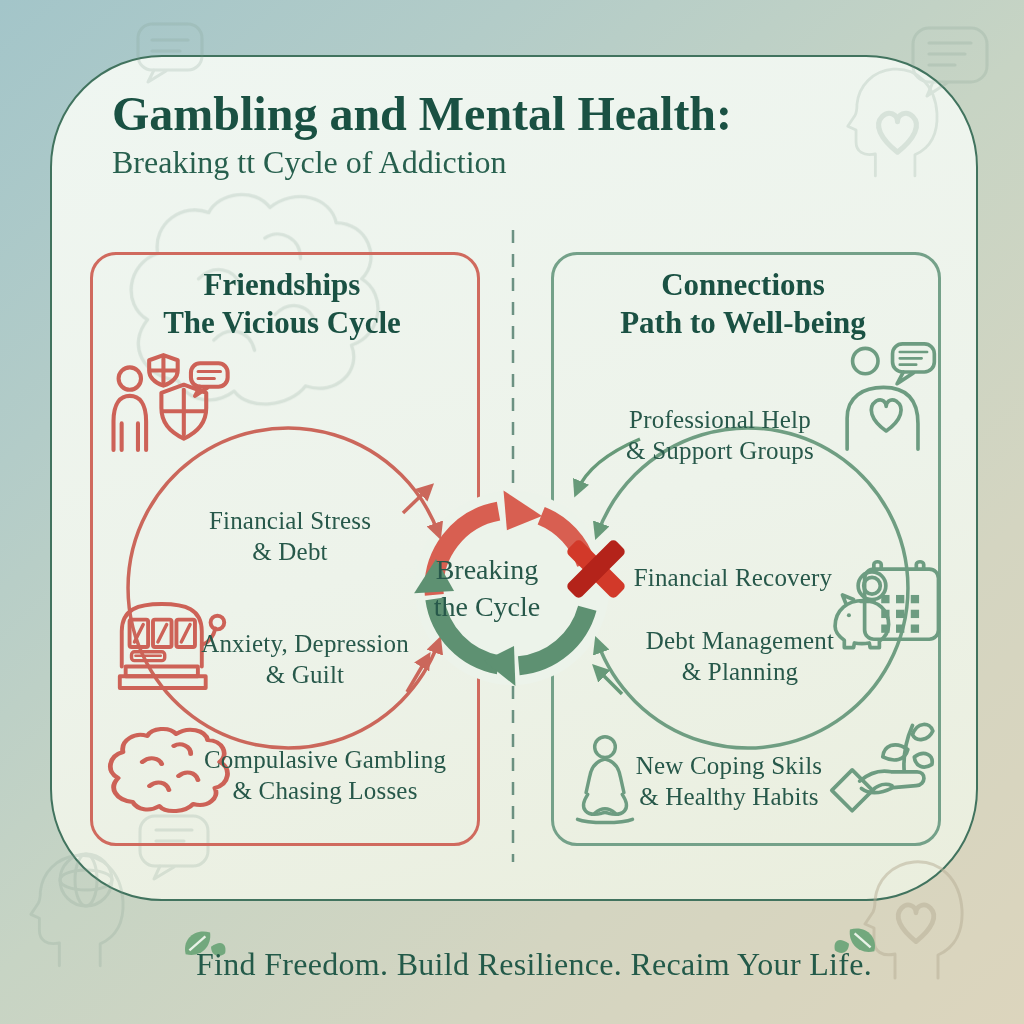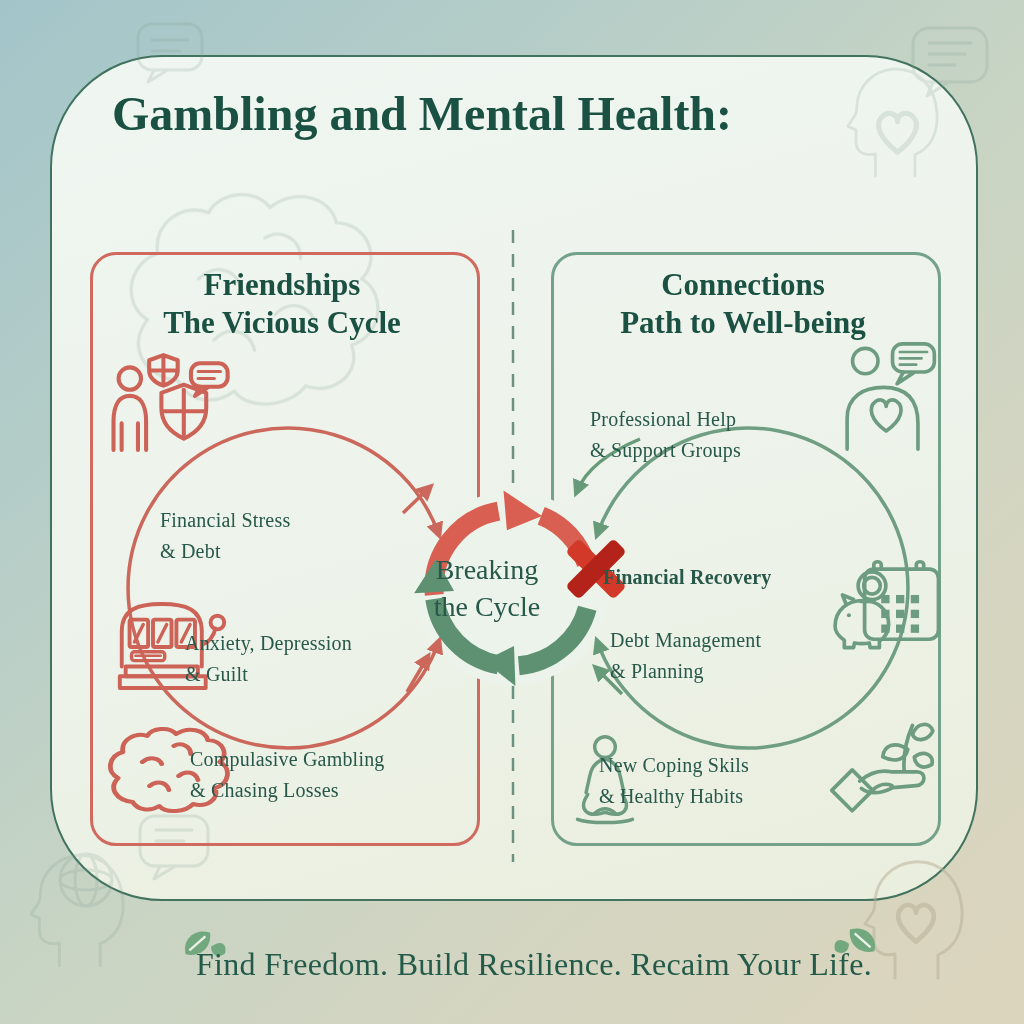--- a/index.html
+++ b/index.html
@@ -5,21 +5,21 @@
   html,body{margin:0;padding:0;background:#cfd6c6;}
   #app{position:relative;width:1024px;height:1024px;overflow:hidden;
        font-family:"Liberation Serif","DejaVu Serif",serif;
        background:linear-gradient(138deg,#a3c5c9 0%,#b3ccc8 24%,#c7d4c4 50%,#d4d5c1 74%,#dcd5bd 100%);}
   .abs{position:absolute;}
   .card{left:50px;top:55px;width:924px;height:842px;border:2.5px solid #41735e;border-radius:112px;
         background:linear-gradient(165deg,#eff6f1 0%,#edf3ea 55%,#eaeedd 100%);}
   .panel{border-radius:26px;width:384px;height:588px;top:252px;}
   .panel-left{left:90px;border:3px solid #d06a5e;}
   .panel-right{left:551px;border:3px solid #74a189;}
-  .txt{position:absolute;color:#27584a;font-size:20px;line-height:31px;letter-spacing:.2px;}
+  .txt{position:absolute;text-align:center;color:#27584a;font-size:25px;line-height:31px;letter-spacing:.2px;}
   .hdr{position:absolute;text-align:center;font-weight:bold;font-size:31px;line-height:38px;color:#1a5143;}
   .title{position:absolute;left:112px;top:88px;width:800px;color:#1a5143;}
   .title .t1{font-size:48px;font-weight:bold;line-height:52px;}
   .title .t2{font-size:32px;line-height:44px;color:#27604e;}
   .center-label{position:absolute;left:407px;top:551px;width:160px;text-align:center;
                 font-size:28px;line-height:37px;color:#27584a;}
   .tagline{position:absolute;left:22px;top:946px;width:1024px;text-align:center;
            font-size:32px;color:#235a49;letter-spacing:.3px;}
   .icon{position:absolute;}
   .icon svg{display:block;}
@@ -77,20 +77,21 @@
       </g>
     </g>
     <g stroke="#b7ae96" fill="none" stroke-width="3" opacity="0.5" stroke-linejoin="round" stroke-linecap="round">
       <use href="#headp" transform="translate(862,852)"></use>
       <use href="#heartp" transform="translate(892,900) scale(1.6)"></use>
     </g>
   </svg>
 
   <div class="title">
     <span class="line t1">Gambling and Mental Health:</span>
+    <span class="line t2">Breaking tt Cycle of Addiction</span>
   </div>
 
   <div class="abs panel panel-left"></div>
   <div class="abs panel panel-right"></div>
 
   <svg class="abs" width="1024" height="1024" style="left:0;top:0">
     <defs>
       <marker id="mR" viewBox="0 0 10 10" refX="6" refY="5" markerWidth="5" markerHeight="5" orient="auto-start-reverse">
         <path d="M0,0 L10,5 L0,10 Z" fill="#cb675b"></path>
       </marker>
@@ -194,21 +195,21 @@
       <path d="M72,33 L65,46 L83,34"></path>
       <path d="M68,11 H98 M68,18 H92 M68,25 H86" stroke-width="3"></path>
     </svg>
   </div>
 
   <div class="txt" style="left:590px;top:404px;width:260px;">
     <span class="line">Professional Help</span>
     <span class="line">&amp; Support Groups</span>
   </div>
 
-  <div class="txt" style="left:603px;top:562px;width:260px;font-weight:bold;">
+  <div class="txt" style="left:603px;top:562px;width:260px;">
     <span class="line">Financial Recovery</span>
   </div>
 
   <div class="icon" style="left:824px;top:558px;">
     <svg width="120" height="97" viewBox="0 0 130 105" fill="none" stroke="#6d9c81" stroke-width="4" stroke-linecap="round" stroke-linejoin="round">
       <rect x="44" y="12" width="80" height="76" rx="10"></rect>
       <path d="M54,12 V7 C54,3 62,3 62,7 V12 M100,12 V7 C100,3 108,3 108,7 V12"></path>
       <g fill="#6d9c81" stroke="none">
         <rect x="62" y="40" width="9" height="9"></rect>
           <rect x="78" y="40" width="9" height="9"></rect>

